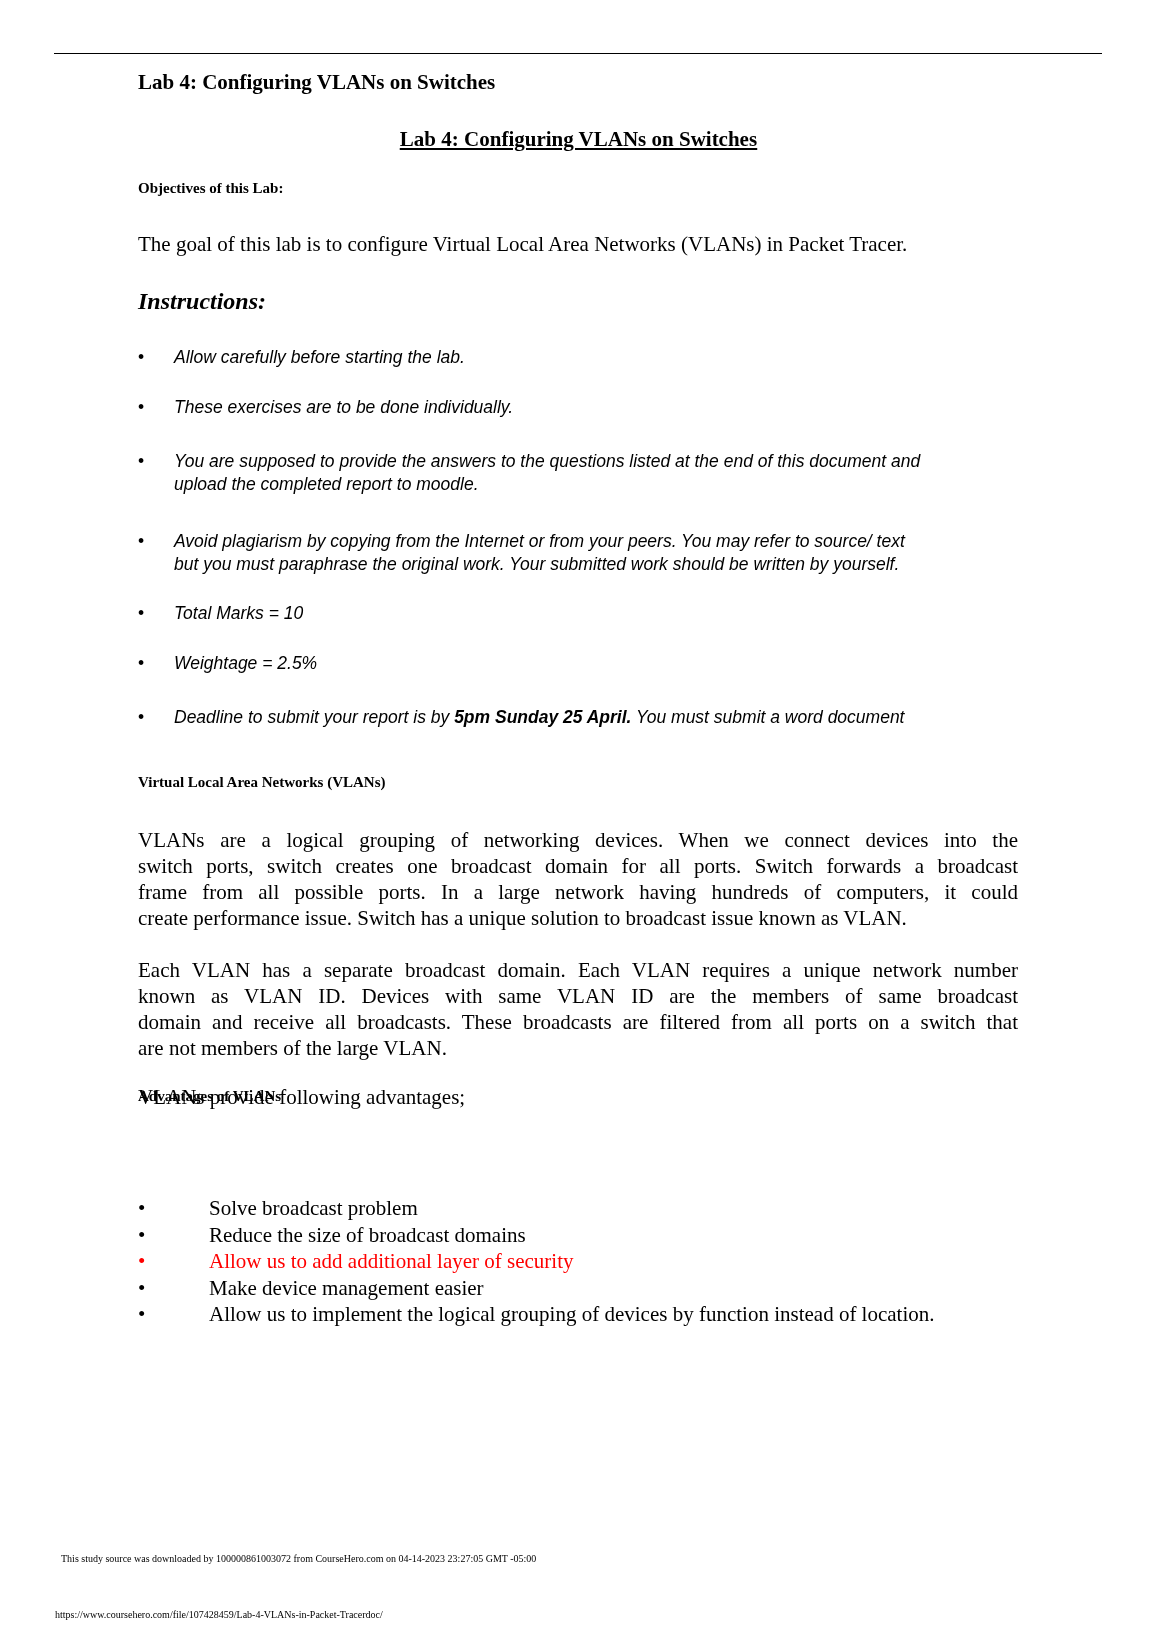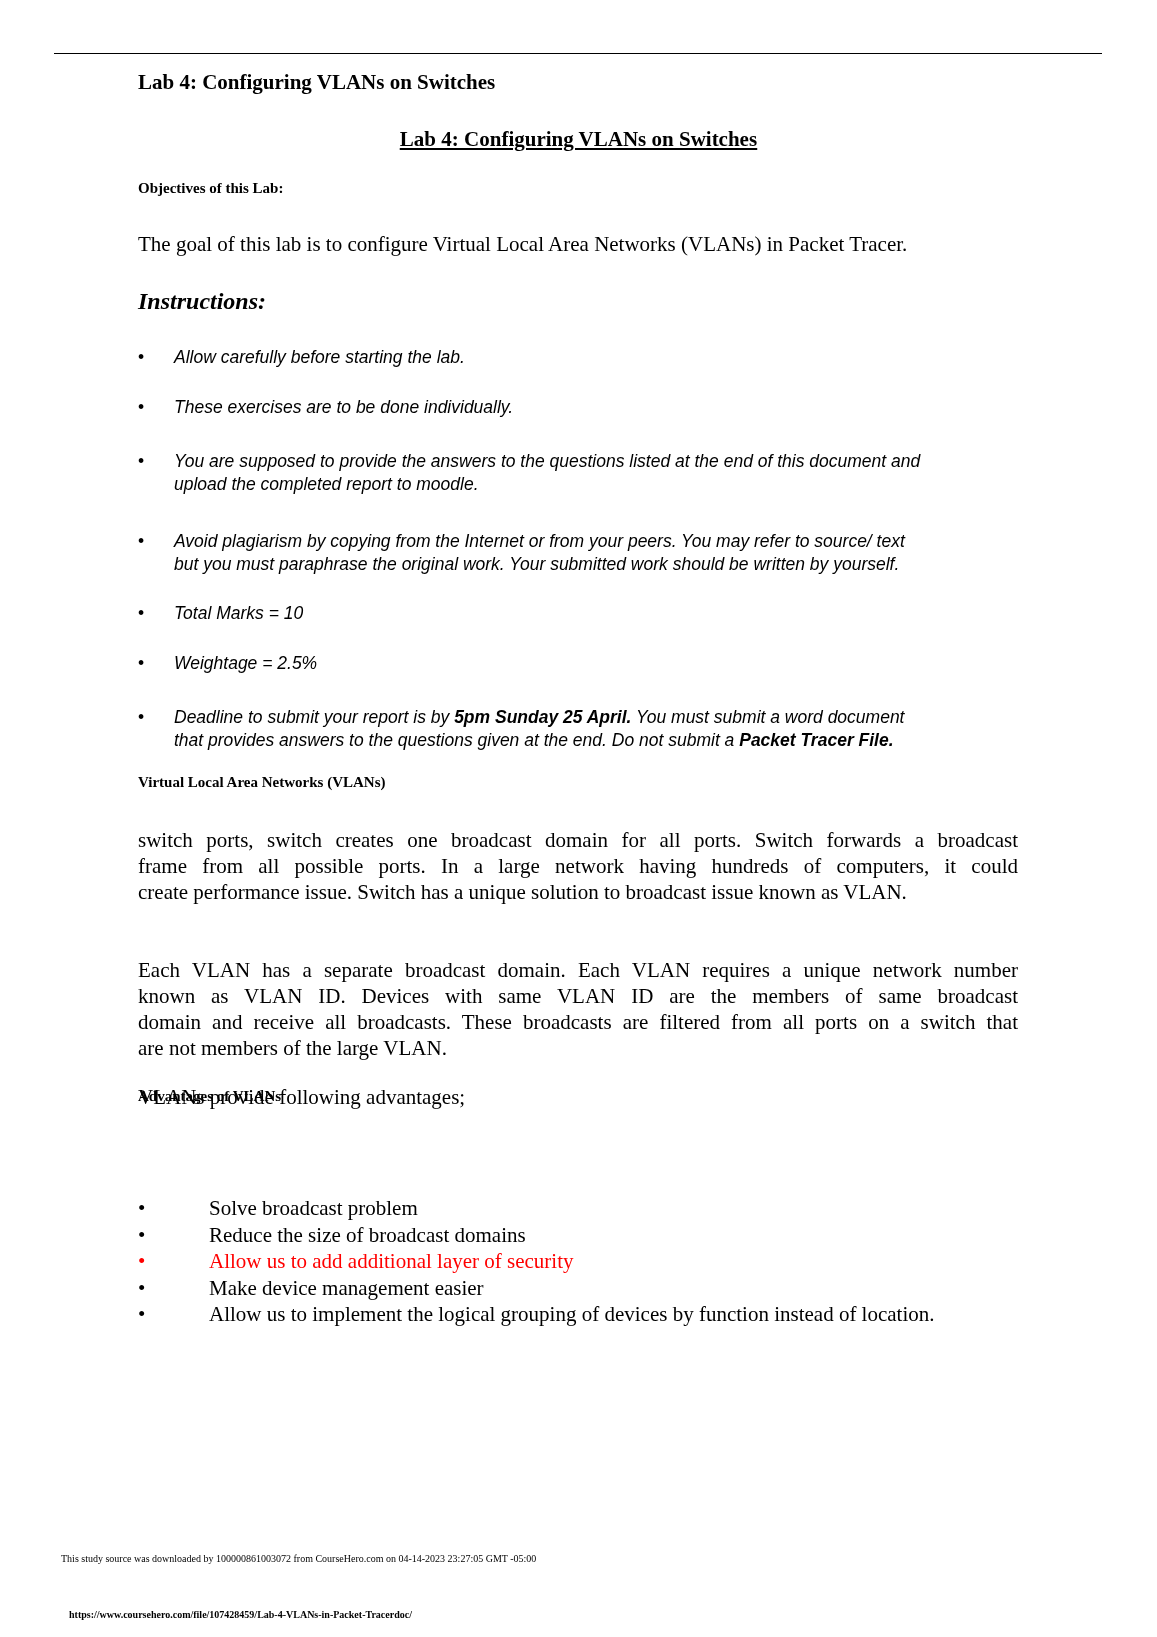--- a/index.html
+++ b/index.html
@@ -141,26 +141,26 @@
   <span class="bullet">•</span>
   <span class="text">Total Marks = 10</span>
 </div>
 <div class="instr" style="top:652px;">
   <span class="bullet">•</span>
   <span class="text">Weightage = 2.5%</span>
 </div>
 <div class="instr" style="top:706px;">
   <span class="bullet">•</span>
   <span class="text"><span>Deadline to submit your report is by </span><b>5pm Sunday 25 April.</b><span> You must submit a word document</span></span>
-  <span class="text"><span>that provides answers to the questions given at the end. Do not submit a </span><b>Packet Tracer File.</b></span>
 </div>
 
 <div class="abs heading" style="top:774px;text-align:right;">Virtual Local Area Networks (VLANs)</div>
 
 <div class="para" style="top:827px;">
+  <span class="line">VLANs are a logical grouping of networking devices. When we connect devices into the</span>
   <span class="line">switch ports, switch creates one broadcast domain for all ports. Switch forwards a broadcast</span>
   <span class="line">frame from all possible ports. In a large network having hundreds of computers, it could</span>
   <span class="line last">create performance issue. Switch has a unique solution to broadcast issue known as VLAN.</span>
 </div>
 
 <div class="para" style="top:957px;">
   <span class="line">Each VLAN has a separate broadcast domain. Each VLAN requires a unique network number</span>
   <span class="line">known as VLAN ID. Devices with same VLAN ID are the members of same broadcast</span>
   <span class="line">domain and receive all broadcasts. These broadcasts are filtered from all ports on a switch that</span>
   <span class="line last">are not members of the large VLAN.</span>
@@ -186,13 +186,13 @@
     <span class="bullet">•</span>
     <span class="label">Make device management easier</span>
   </div>
   <div class="item">
     <span class="bullet">•</span>
     <span class="label">Allow us to implement the logical grouping of devices by function instead of location.</span>
   </div>
 </div>
 
 <div class="abs footer" style="left:61px; top:1553px;">This study source was downloaded by 100000861003072 from CourseHero.com on 04-14-2023 23:27:05 GMT -05:00</div>
-<div class="abs footer" style="left:69px; top:1609px;font-weight:bold;">https://www.coursehero.com/file/107428459/Lab-4-VLANs-in-Packet-Tracerdoc/</div>
+<div class="abs footer" style="left:55px; top:1609px;">https://www.coursehero.com/file/107428459/Lab-4-VLANs-in-Packet-Tracerdoc/</div>
 
 </body></html>

